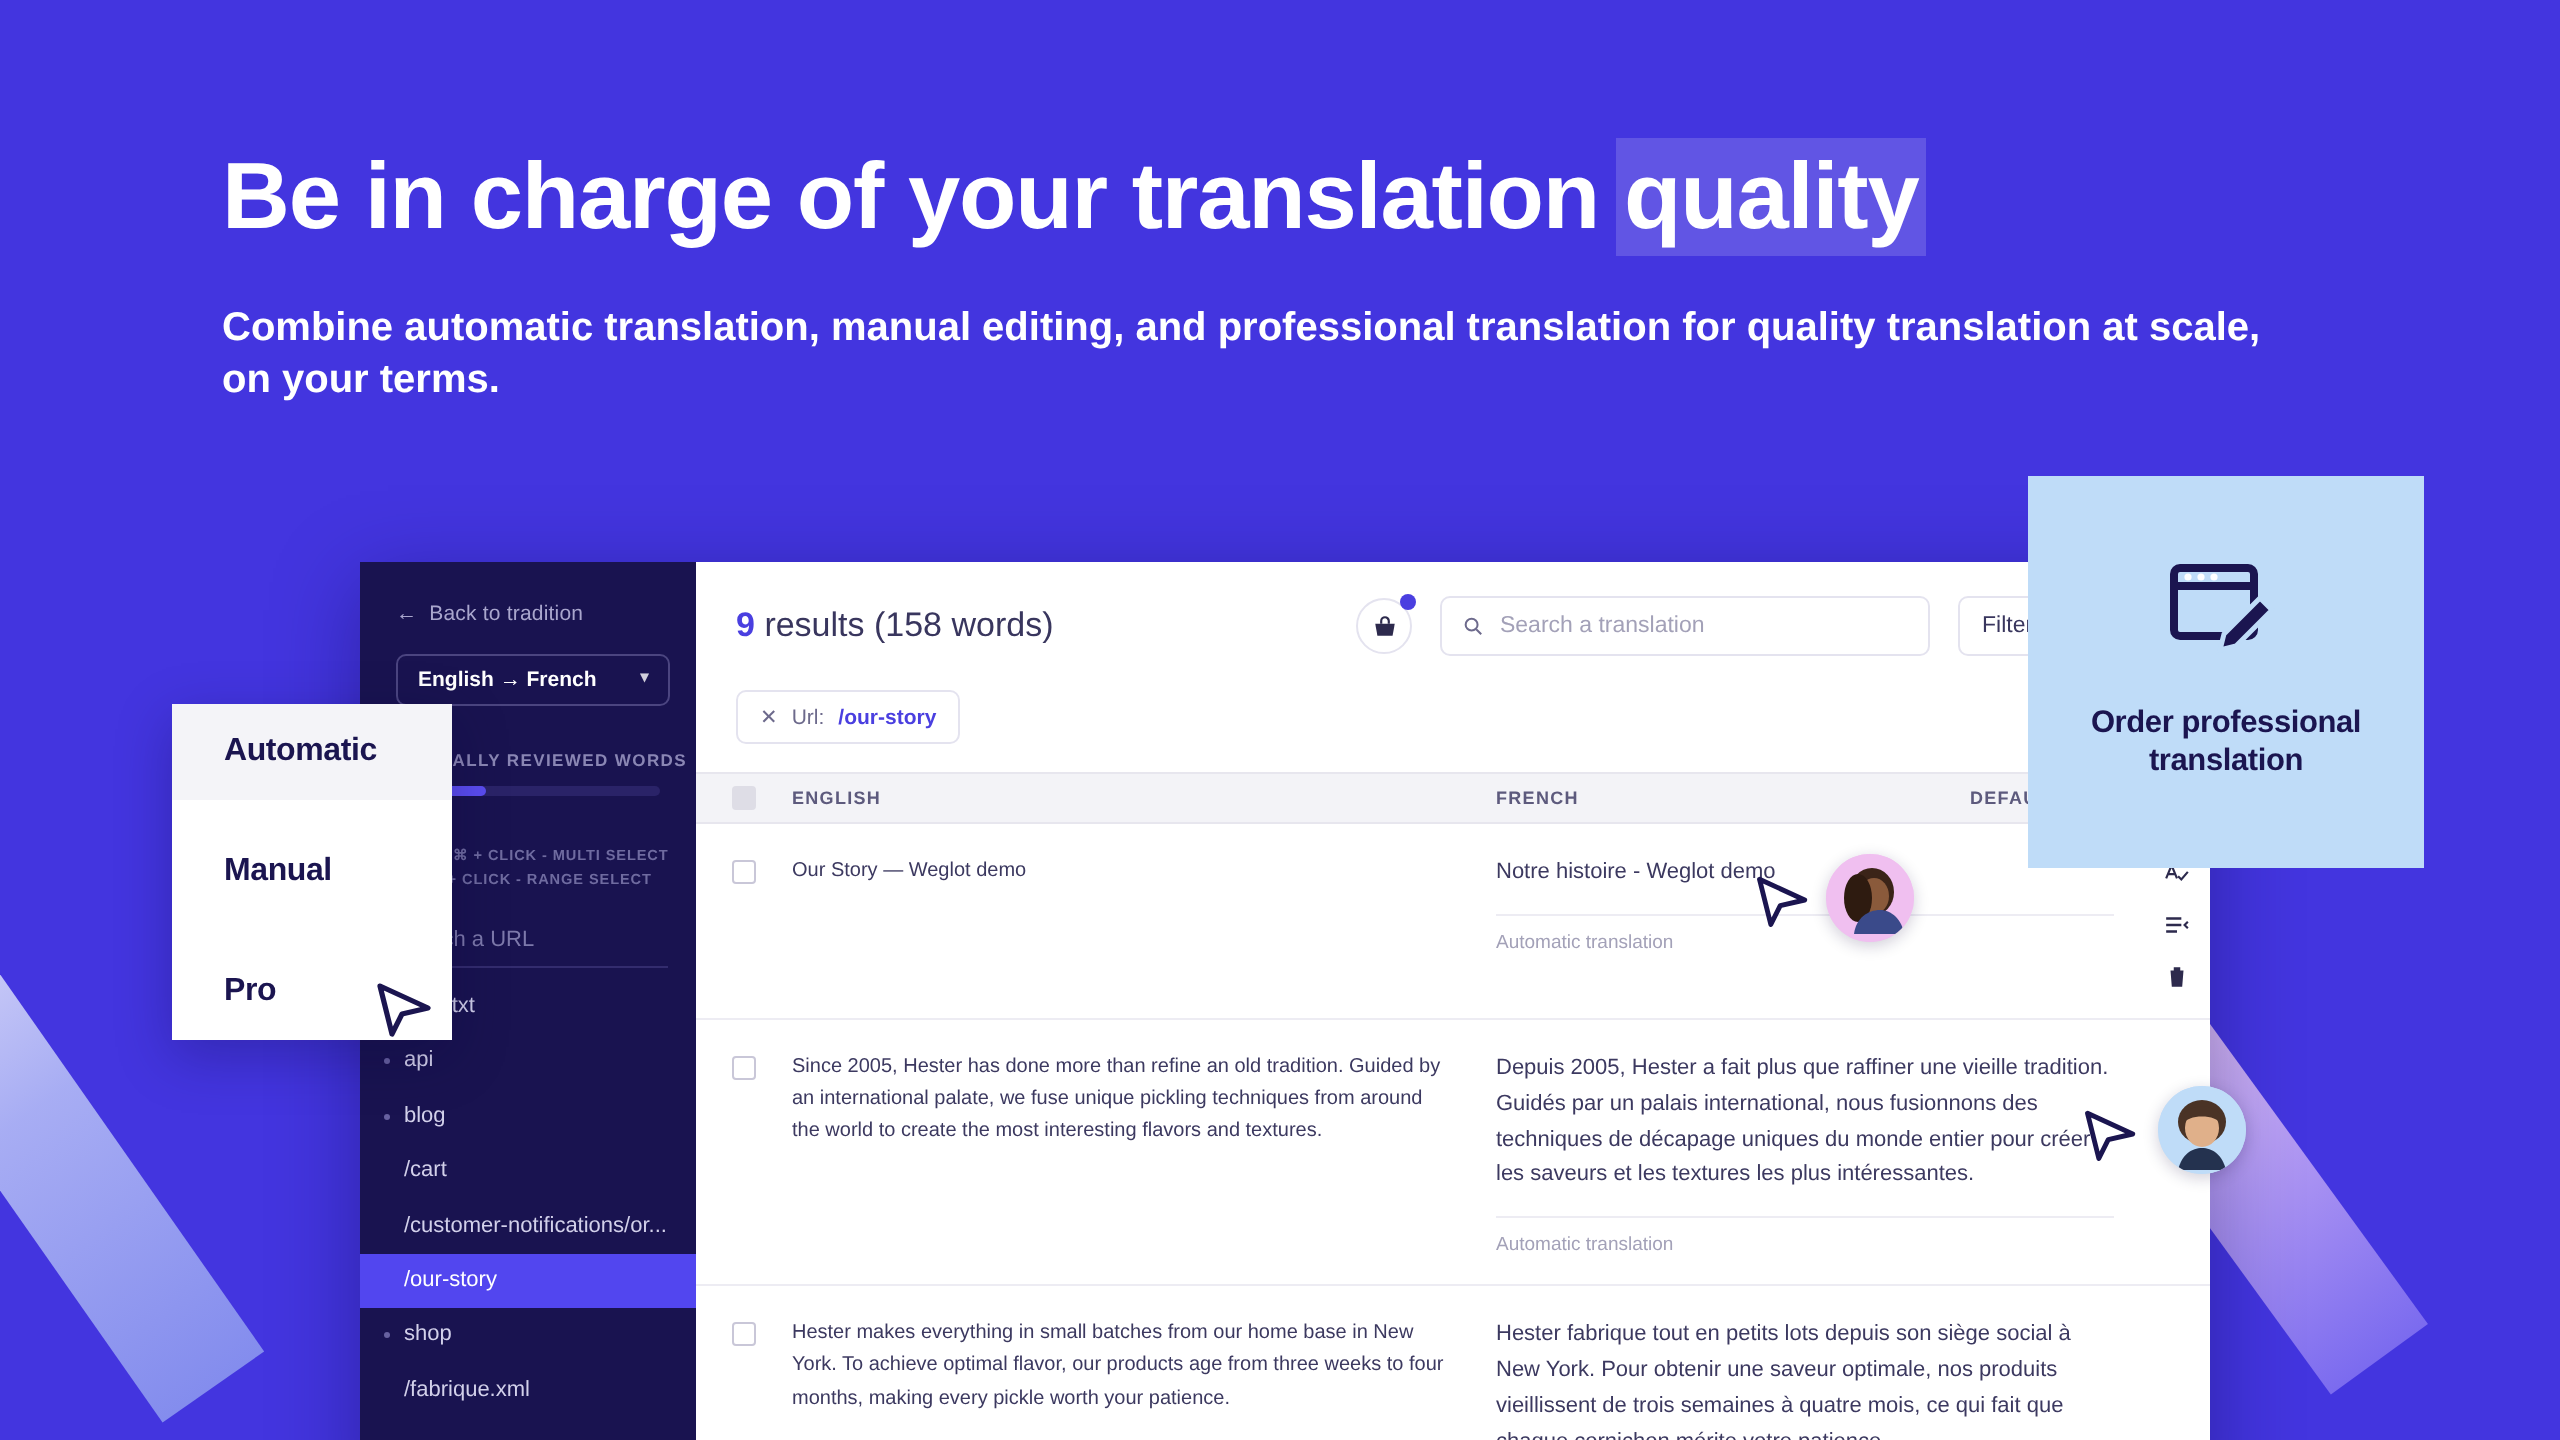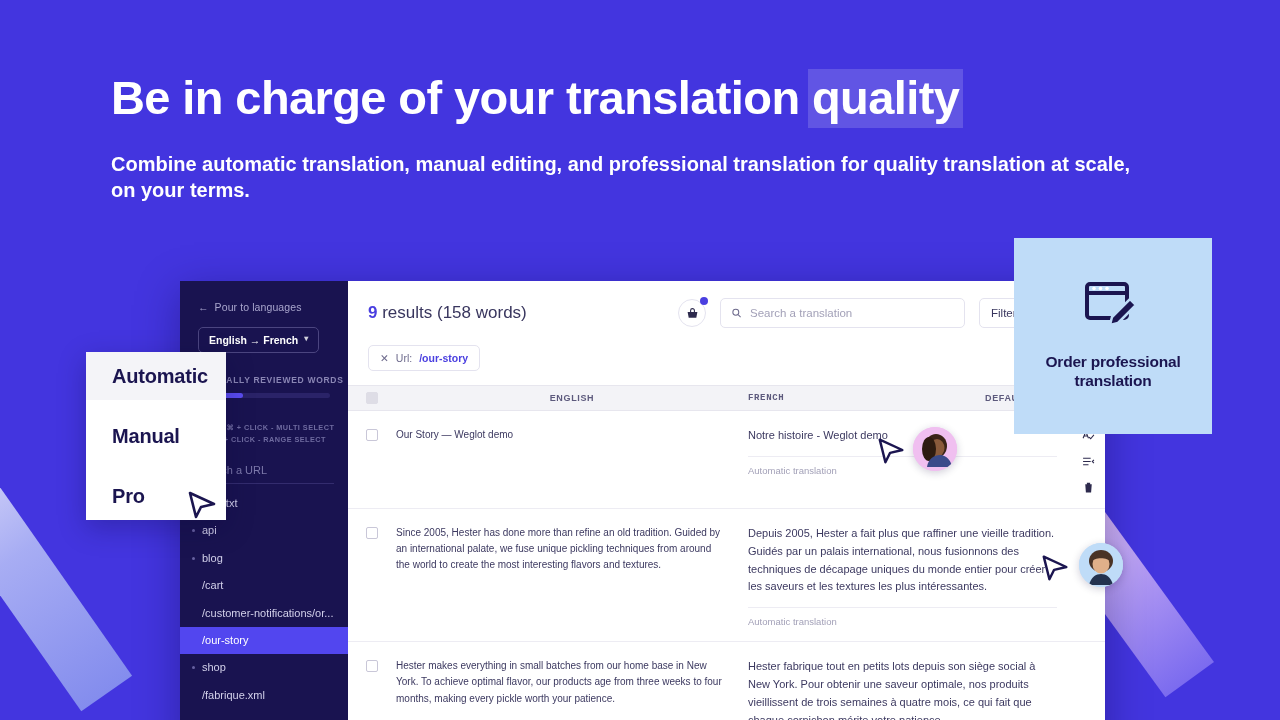--- a/index.html
+++ b/index.html
@@ -50,21 +50,21 @@
   .sidebar {
     width: 168px; flex: 0 0 168px; background: #191350;
     padding-top: 14px; position: relative;
     color: #cfcde9;
   }
   .back-link {
     font-size: 10.5px; color: #a9a6cd; padding: 6px 14px 0 18px;
     display: flex; align-items: center; gap: 6px; letter-spacing: .1px;
   }
   .lang-pill {
-    margin: 14px 0 0 18px; display: inline-flex; align-items: flex-start; gap: 6px;
+    margin: 14px 0 0 18px; display: inline-flex; align-items: flex-start; gap: 22px;
     border: 1px solid #4b4580; border-radius: 5px;
     padding: 6px 10px; font-size: 10.5px; font-weight: 700; color: #ffffff;
   }
   .caret { font-size: 8px; opacity: .8; }
   .reviewed-label {
     margin: 22px 0 0 18px; font-size: 8.5px; font-weight: 700;
     letter-spacing: .7px; color: #8a86b4;
   }
   .progress-track {
     margin: 8px 18px 0 18px; height: 5px; border-radius: 3px;
@@ -137,22 +137,22 @@
   .thead {
     background: #f3f3f7; border-top: 1px solid #e7e6ee; border-bottom: 1px solid #e7e6ee;
     height: 26px; display: flex; align-items: center; padding: 0 0 0 18px;
     font-size: 9px; font-weight: 700; letter-spacing: .65px; color: #5d5a7d;
   }
   .cb {
     width: 12px; height: 12px; border: 1px solid #c9c7d8; border-radius: 2px;
     flex: 0 0 12px; background: #fff;
   }
   .thead .cb { background: #dedde6; border-color: #dedde6; }
-  .col-en { flex: 0 0 370px; padding-left: 18px; text-align: center; }
-  .col-fr { flex: 1; font-family: Liberation Mono, monospace; }
+  .col-en { flex: 0 0 370px; padding-left: 18px; }
+  .col-fr { flex: 1; }
   .col-def { flex: 0 0 120px; display: flex; align-items: center; gap: 6px; }
 
   .tbody { flex: 1; overflow: hidden; }
   .row { display: flex; padding: 16px 0 14px 18px; border-bottom: 1px solid #edecf3; }
   .row .cb { margin-top: 2px; }
   .cell-en {
     flex: 0 0 370px; padding: 0 24px 0 18px; font-size: 10px;
     line-height: 1.62; color: #3c3960;
   }
   .cell-fr { flex: 1; padding-right: 14px; }
@@ -166,21 +166,21 @@
     gap: 13px; padding-top: 2px; color: #2d2a4d;
   }
 
   
   .dropdown {
     position: absolute; left: 86px; top: 352px; width: 140px; height: 168px;
     background: #ffffff; box-shadow: 0 8px 26px rgba(12,6,60,.28);
   }
   .dd-item {
     height: 48px; display: flex; align-items: center; padding-left: 26px;
-    font-size: 20px; font-weight: 800; color: #1b1550; letter-spacing: -.2px;
+    font-size: 16px; font-weight: 800; color: #1b1550; letter-spacing: -.2px;
   }
   .dd-item.sel { background: #f4f4f8; }
   .dd-spacer { height: 12px; }
 
   
   .order-card {
     position: absolute; left: 1014px; top: 238px; width: 198px; height: 196px;
     background: #bfdcf8; display: flex; flex-direction: column;
     align-items: center; justify-content: center; gap: 16px;
   }
@@ -209,21 +209,21 @@
 <div class="hero">
   <h1><span>Be in charge of your translation </span><span class="hl">quality</span></h1>
   <p>Combine automatic translation, manual editing, and professional translation for quality translation at scale, on your terms.</p>
 </div>
 
 <div class="app">
 
   <div class="sidebar">
     <div class="back-link">
       <span>←</span>
-      <span>Pour to languages</span>
+      <span>Back to tradition</span>
     </div>
     <div class="lang-pill">
       <span>English → French</span>
       <span class="caret">▾</span>
     </div>
     <div class="reviewed-label">MANUALLY REVIEWED WORDS</div>
     <div class="progress-track">
       <div class="progress-fill"></div>
     </div>
     <div class="hints">

